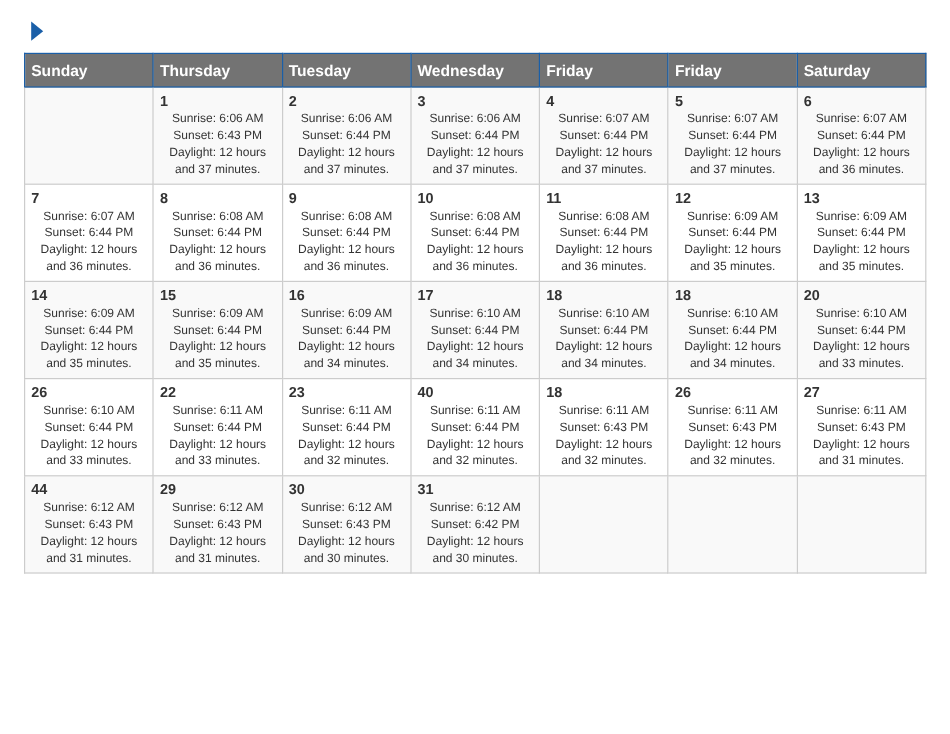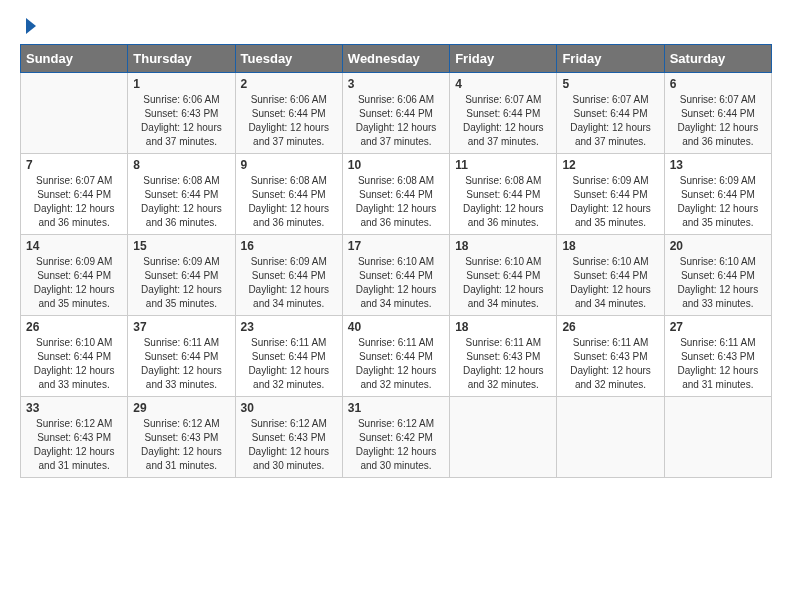--- a/index.html
+++ b/index.html
@@ -218,21 +218,21 @@
           <span class="day-number">20</span>
           <div class="day-info">Sunrise: 6:10 AM<br>Sunset: 6:44 PM<br>Daylight: 12 hours<br>and 33 minutes.</div>
         </td>
       </tr>
       <tr>
         <td>
           <span class="day-number">26</span>
           <div class="day-info">Sunrise: 6:10 AM<br>Sunset: 6:44 PM<br>Daylight: 12 hours<br>and 33 minutes.</div>
         </td>
         <td>
-          <span class="day-number">37</span>
+          <span class="day-number">22</span>
           <div class="day-info">Sunrise: 6:11 AM<br>Sunset: 6:44 PM<br>Daylight: 12 hours<br>and 33 minutes.</div>
         </td>
         <td>
           <span class="day-number">23</span>
           <div class="day-info">Sunrise: 6:11 AM<br>Sunset: 6:44 PM<br>Daylight: 12 hours<br>and 32 minutes.</div>
         </td>
         <td>
           <span class="day-number">40</span>
           <div class="day-info">Sunrise: 6:11 AM<br>Sunset: 6:44 PM<br>Daylight: 12 hours<br>and 32 minutes.</div>
         </td>
@@ -244,21 +244,21 @@
           <span class="day-number">26</span>
           <div class="day-info">Sunrise: 6:11 AM<br>Sunset: 6:43 PM<br>Daylight: 12 hours<br>and 32 minutes.</div>
         </td>
         <td>
           <span class="day-number">27</span>
           <div class="day-info">Sunrise: 6:11 AM<br>Sunset: 6:43 PM<br>Daylight: 12 hours<br>and 31 minutes.</div>
         </td>
       </tr>
       <tr>
         <td>
-          <span class="day-number">33</span>
+          <span class="day-number">44</span>
           <div class="day-info">Sunrise: 6:12 AM<br>Sunset: 6:43 PM<br>Daylight: 12 hours<br>and 31 minutes.</div>
         </td>
         <td>
           <span class="day-number">29</span>
           <div class="day-info">Sunrise: 6:12 AM<br>Sunset: 6:43 PM<br>Daylight: 12 hours<br>and 31 minutes.</div>
         </td>
         <td>
           <span class="day-number">30</span>
           <div class="day-info">Sunrise: 6:12 AM<br>Sunset: 6:43 PM<br>Daylight: 12 hours<br>and 30 minutes.</div>
         </td>

